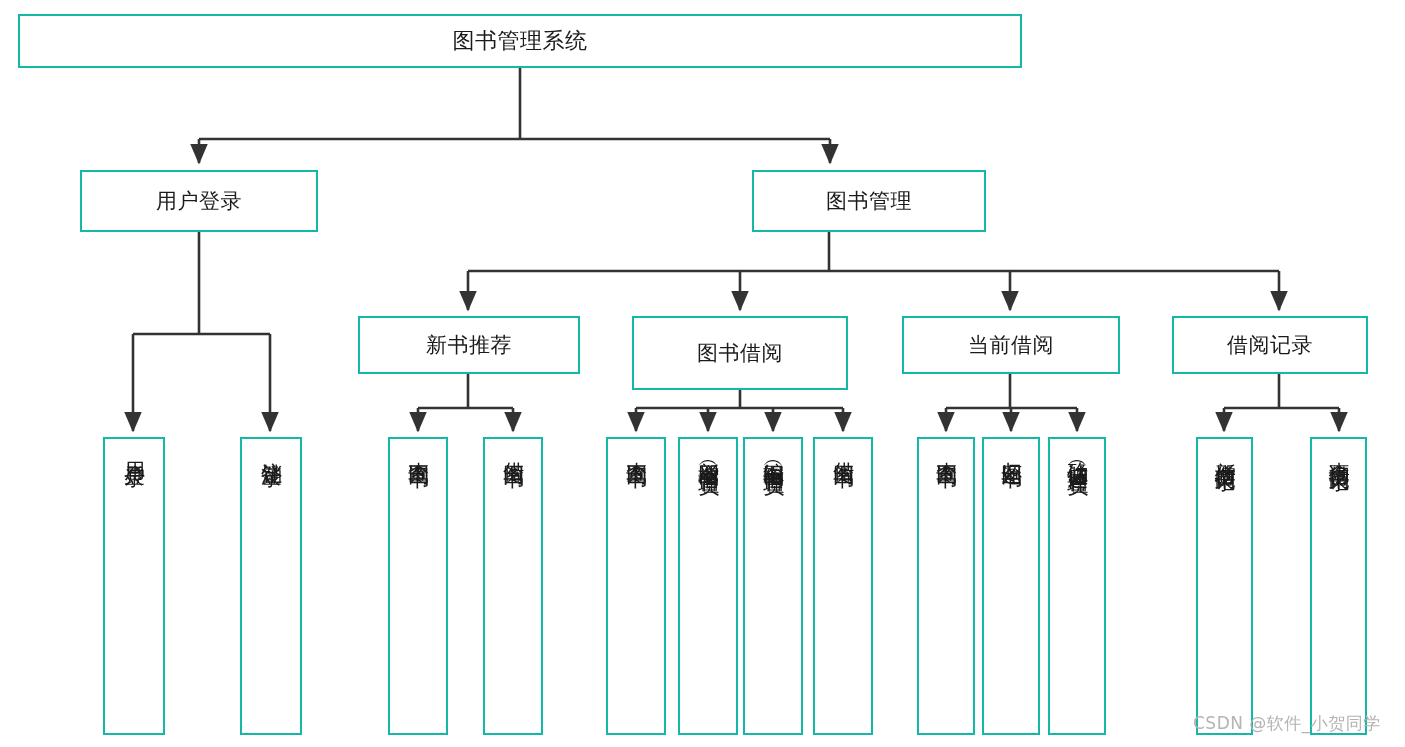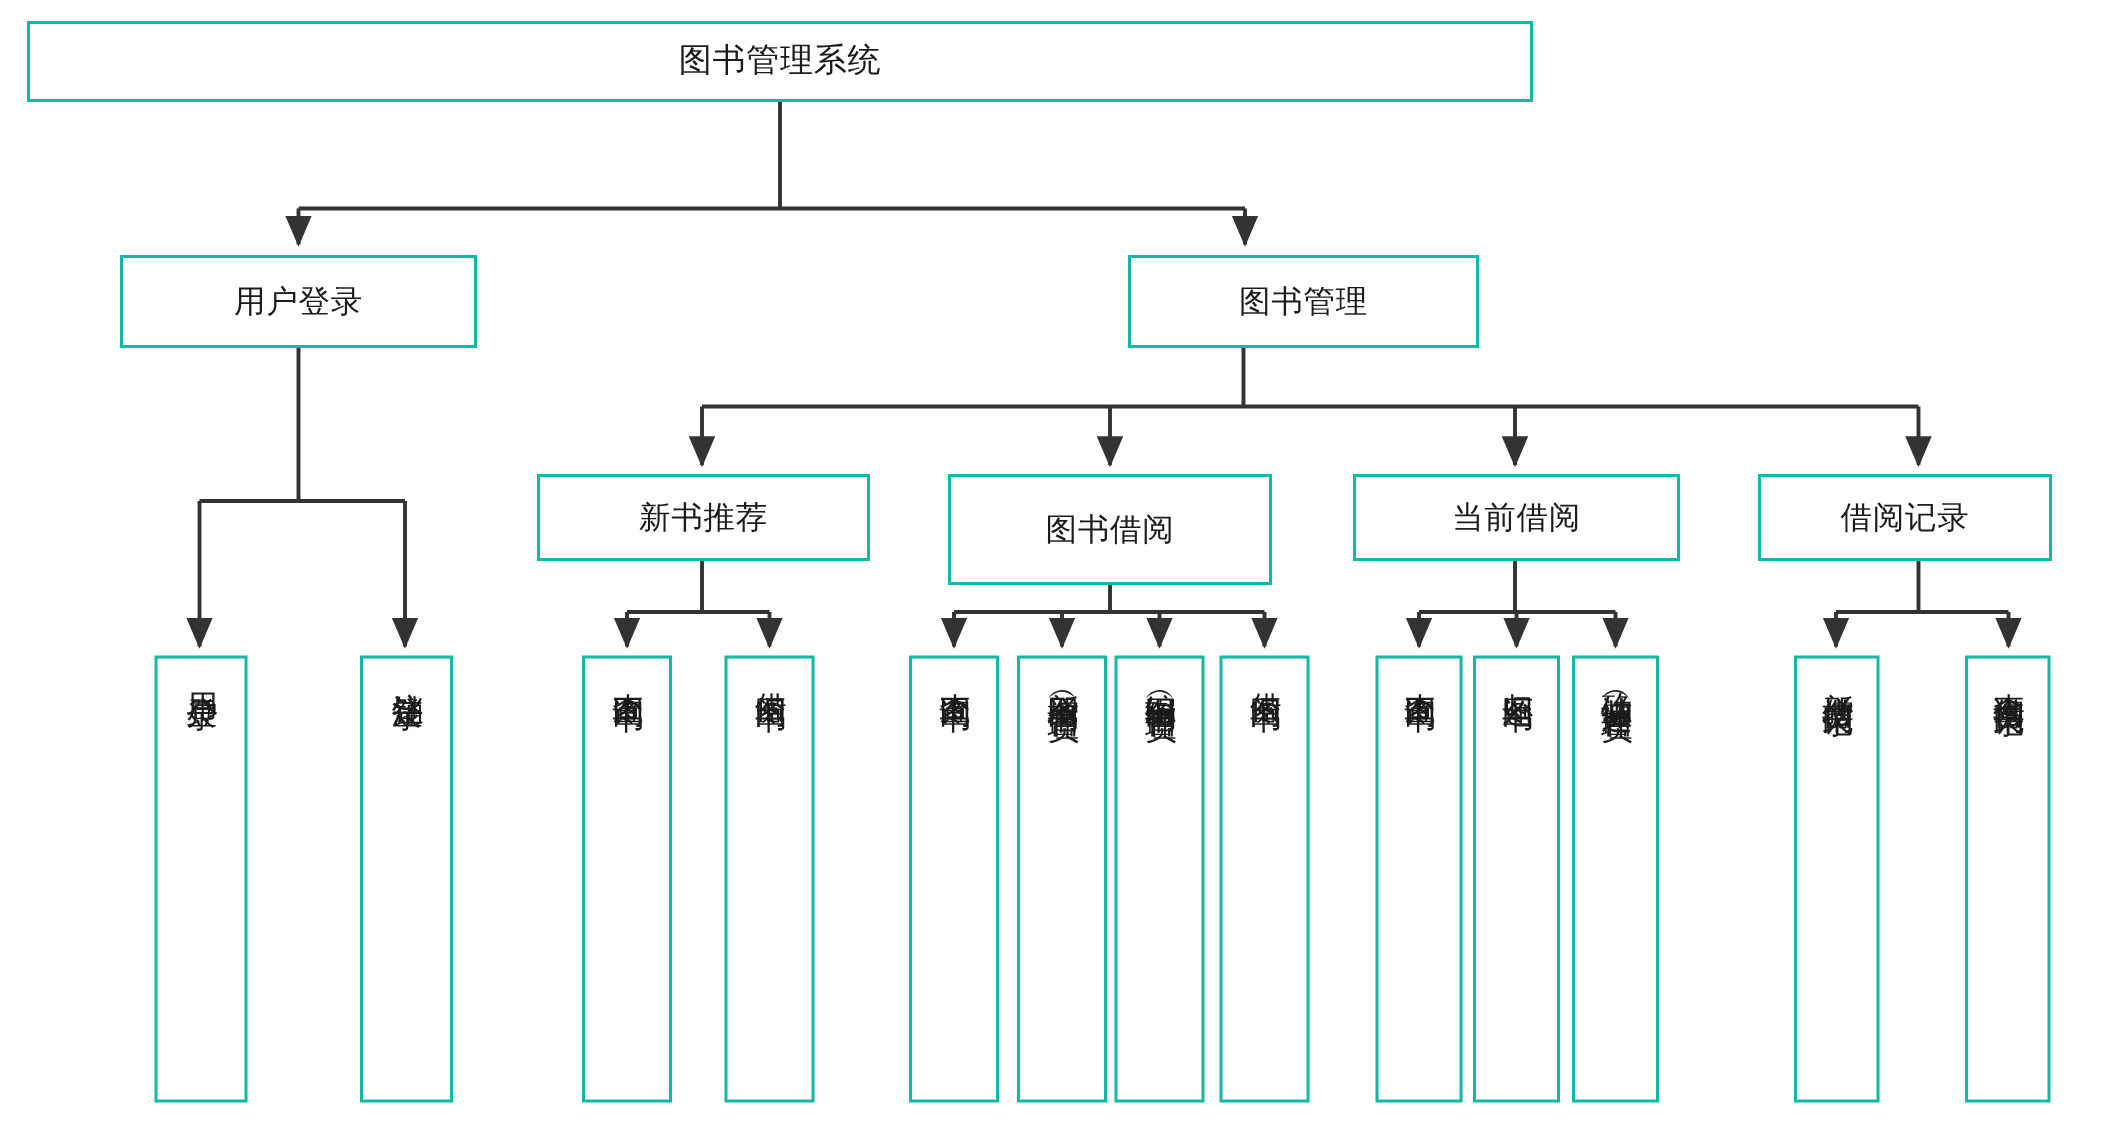--- a/index.html
+++ b/index.html
@@ -198,14 +198,15 @@
   </div>
 
   <div class="node vert" style="left:1196px; top:437px; width:57px; height:298px;">
     <span class="lbl">新增借阅记录</span>
   </div>
 
   <div class="node vert" style="left:1310px; top:437px; width:57px; height:298px;">
     <span class="lbl">查询借阅记录</span>
   </div>
 
+  <div class="watermark" style="left:1193px; top:712px;">CSDN @软件_小贺同学</div>
 
 </div>
 
 </body></html>

